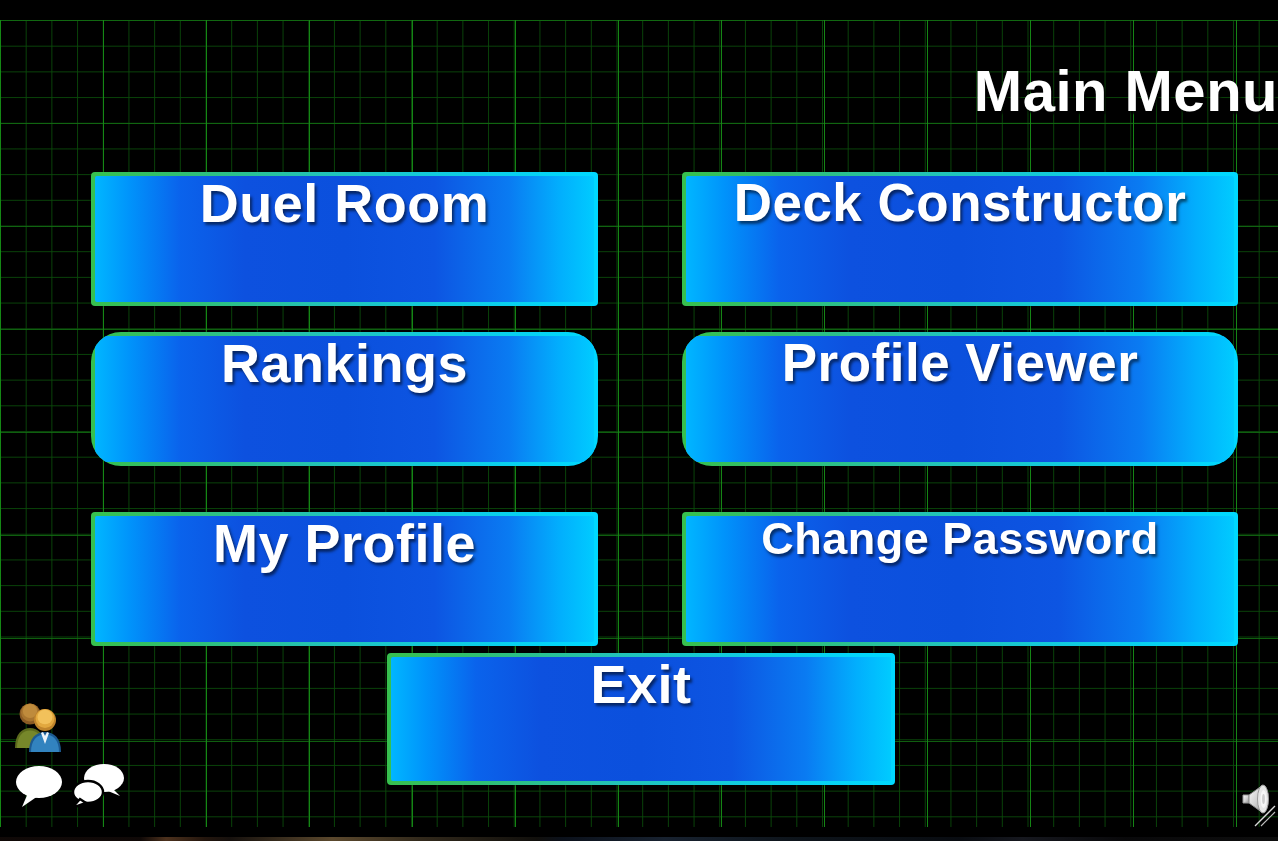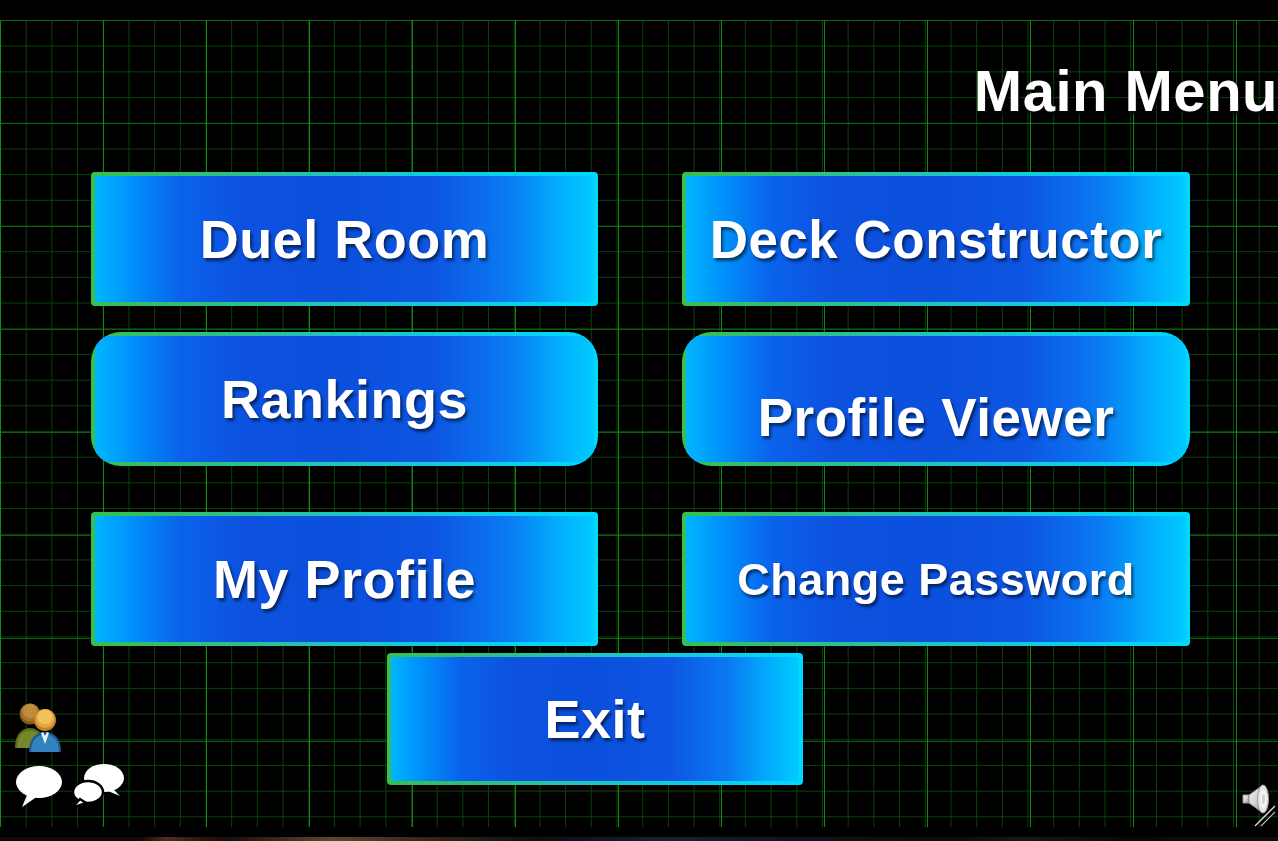--- a/index.html
+++ b/index.html
@@ -81,42 +81,42 @@
     background:linear-gradient(90deg,
         #00b6ff 0%,
         #0093fb 7%,
         #0a63ec 17%,
         #0d51df 30%,
         #0b50dd 50%,
         #0d55e2 68%,
         #0a7bf2 83%,
         #02aefd 93%,
         #00cbff 100%);
-    display:flex; align-items:center; justify-content:center;
+    display:flex; align-items:flex-start; justify-content:center;
     position:relative;
   }
   .btn .lbl {
     color:#ffffff; font-weight:bold; white-space:nowrap;
     font-size:54px; line-height:1;
     text-shadow: 2px 3px 3px rgba(0,0,0,.55);
     letter-spacing:.5px;
   }
 
   
   .col-l { left:91px;  width:507px; }
-  .col-r { left:682px; width:508px; }
+  .col-r { left:682px; width:556px; }
   .row-1 { top:172px;  height:134px; }
   .row-2 { top:332px;  height:134px;border-radius:30px; }
   .row-3 { top:492px;  height:134px;margin-top:20px; }
-  .btn-exit { left:387px; top:653px; width:416px; height:132px; }
+  .btn-exit { left:387px; top:653px; width:508px; height:132px; }
 
   
   .btn-deck .lbl   { font-size:53px; }
   .btn-change .lbl { font-size:45px; }
-  .btn-profv .lbl  { font-size:53px;margin-top:37px; }
+  .btn-profv .lbl  { font-size:53px; }
 
   
   .icon-users {
     position:absolute; left:10px; top:702px; width:56px; height:52px;
     z-index:4; cursor:pointer;
   }
   .icon-chat1 {
     position:absolute; left:12px; top:762px; width:52px; height:48px;
     z-index:4; cursor:pointer;
   }

